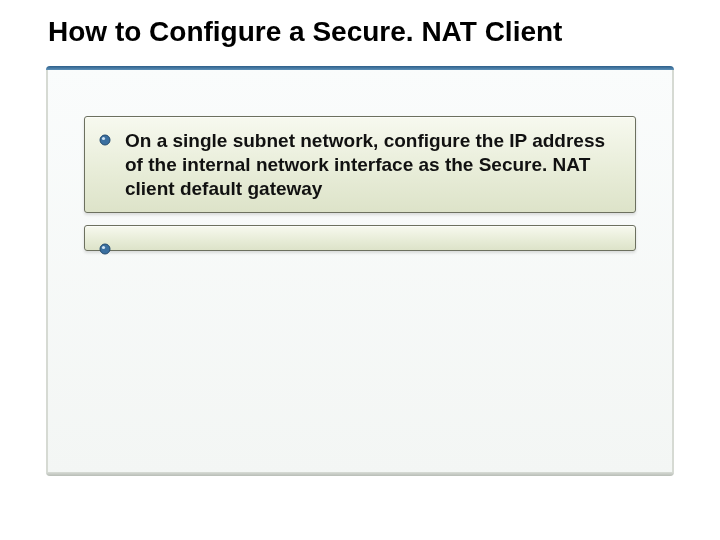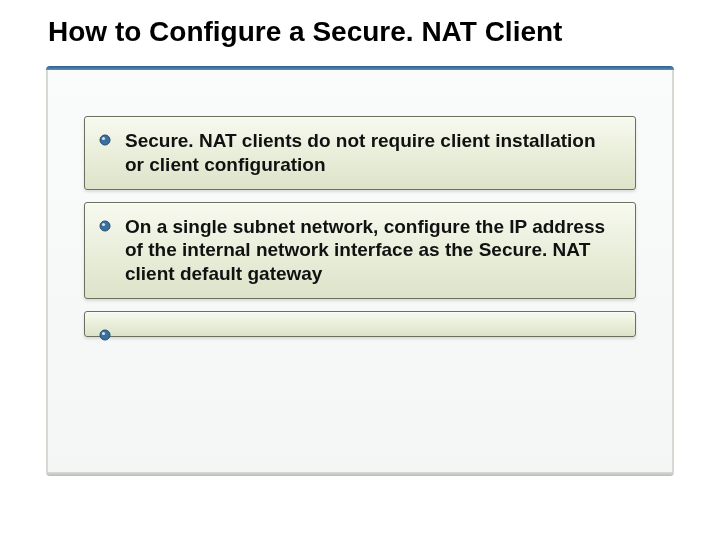--- a/index.html
+++ b/index.html
@@ -96,29 +96,20 @@
 <div class="slide">
 
   <div class="title">How to Configure a Secure. NAT Client</div>
 
   <div class="panel">
     <div class="panel-side-l"></div>
     <div class="panel-side-r"></div>
 
     <div class="items">
 
-      <div class="item">
-        <span class="bullet">
-          <svg width="12" height="12" viewBox="0 0 12 12">
-            <circle cx="6" cy="6" r="5" fill="#3a6fa0" stroke="#234a6e" stroke-width="1"></circle>
-            <circle cx="4.5" cy="4.5" r="1.6" fill="#cfe3f3"></circle>
-          </svg>
-        </span>
-        <span>Secure. NAT clients do not require client installation or client configuration</span>
-      </div>
 
       <div class="item">
         <span class="bullet">
           <svg width="12" height="12" viewBox="0 0 12 12">
             <circle cx="6" cy="6" r="5" fill="#3a6fa0" stroke="#234a6e" stroke-width="1"></circle>
             <circle cx="4.5" cy="4.5" r="1.6" fill="#cfe3f3"></circle>
           </svg>
         </span>
         <span>On a single subnet network, configure the IP address of the internal network interface as the Secure. NAT client default gateway</span>
       </div>

